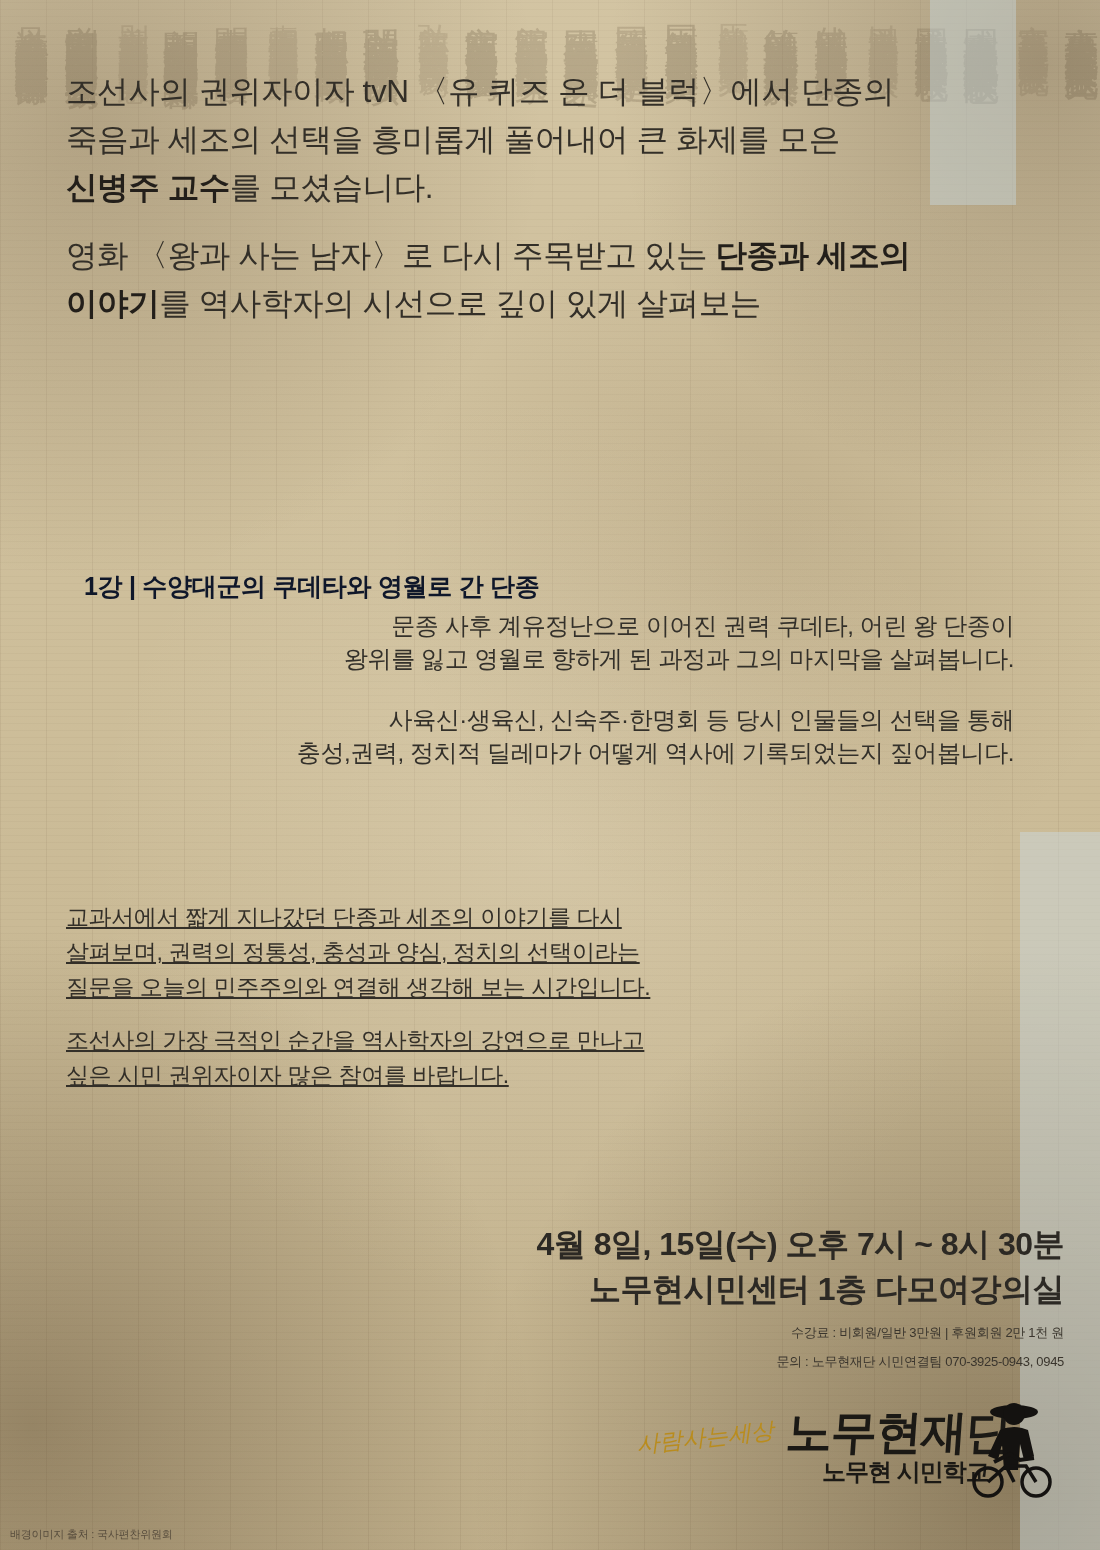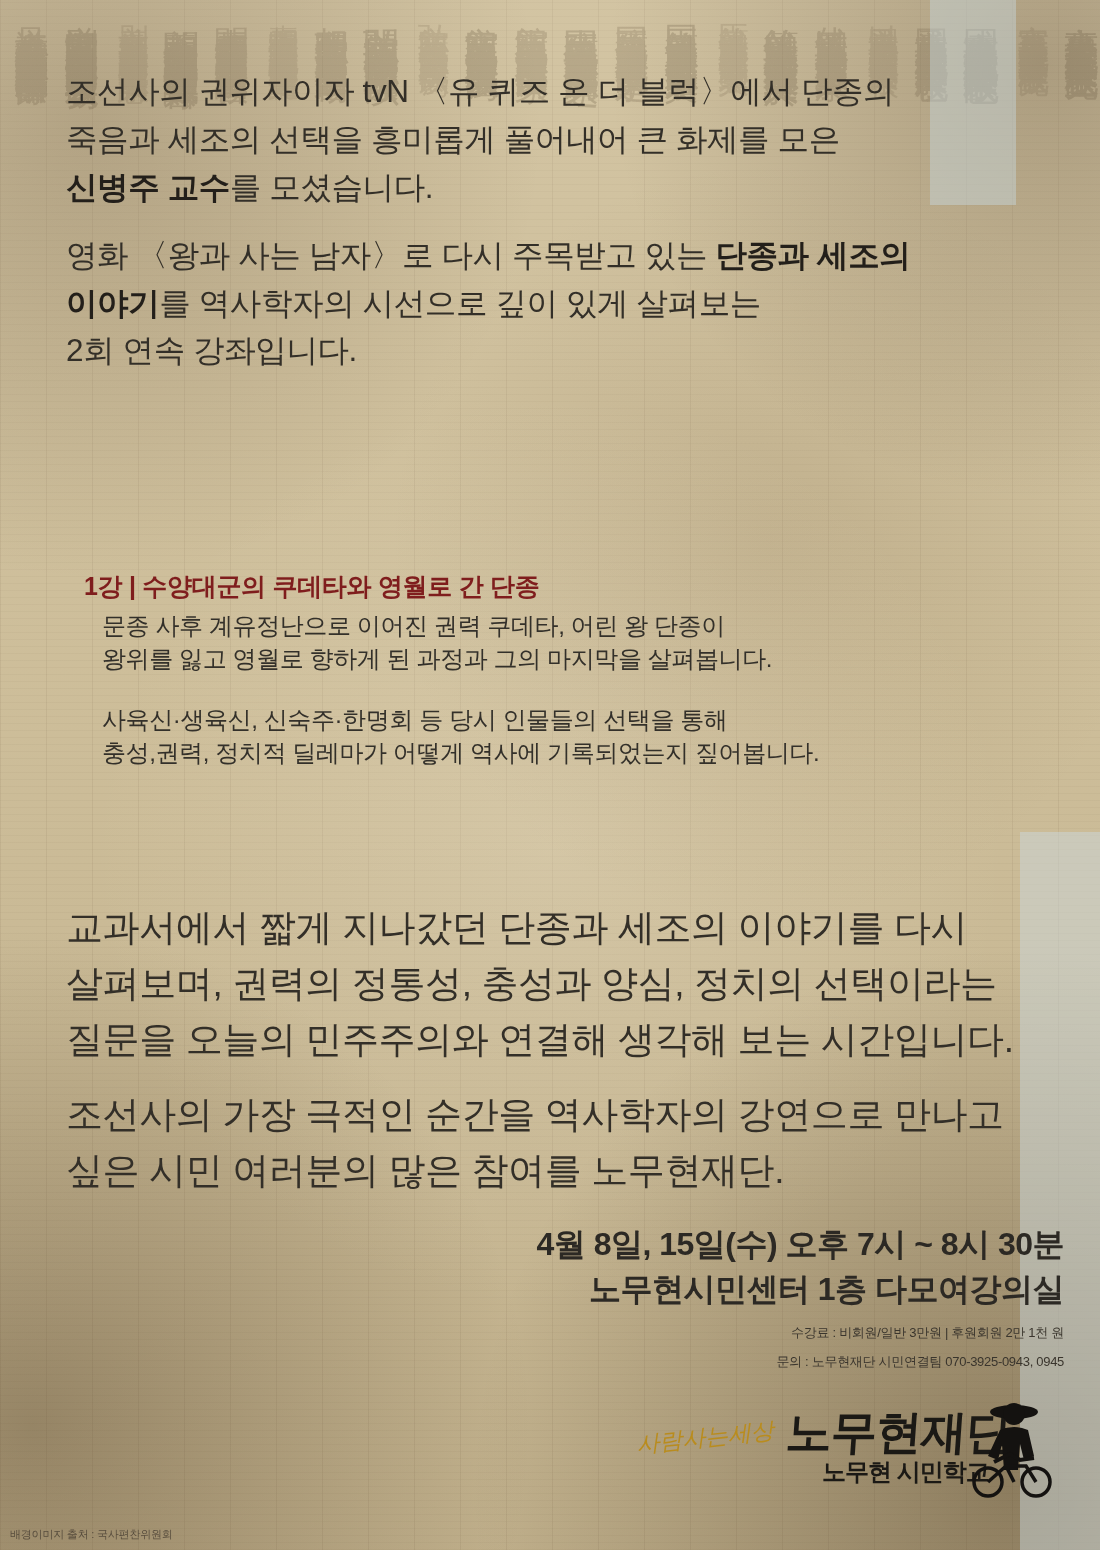--- a/index.html
+++ b/index.html
@@ -107,40 +107,40 @@
   .lectures {
     position: absolute;
     left: 84px;
     top: 570px;
     width: 930px;
   }
   .lecture { margin-bottom: 28px; }
   .lec-title {
     font-size: 25px;
     font-weight: 700;
-    color: #7f1d1d;
+    color: #0f172a;
     letter-spacing: -0.3px;
     margin-bottom: 6px;
   }
   .lec-desc {
     font-size: 24px;
     line-height: 1.38;
     color: #33302a;
     padding-left: 18px;
     letter-spacing: -0.4px;
   }
-  .lec-desc .line { display: block; }
+  .lec-desc .line { display: block; text-align: right; }
 
   .outro {
     position: absolute;
     left: 66px;
     top: 900px;
     width: 980px;
   }
-  .outro .para { font-size: 37px; margin-bottom: 18px; }
+  .outro .para { font-size: 23px; margin-bottom: 18px; text-decoration: underline; }
 
   
   .event {
     position: absolute;
     right: 36px;
     top: 1222px;
     width: 700px;
     text-align: right;
   }
   .event-when {
@@ -251,21 +251,20 @@
 
     <div class="intro" id="intro-block">
         <div class="para">
           <span class="line"><span>조선사의 권위자이자 tvN </span><span>〈유 퀴즈 온 더 블럭〉</span><span>에서 단종의</span></span>
           <span class="line"><span>죽음과 세조의 선택을 흥미롭게 풀어내어 큰 화제를 모은</span></span>
           <span class="line"><b>신병주 교수</b><span>를 모셨습니다.</span></span>
         </div>
         <div class="para">
           <span class="line"><span>영화 〈왕과 사는 남자〉로 다시 주목받고 있는 </span><b>단종과 세조의</b></span>
           <span class="line"><b>이야기</b><span>를 역사학자의 시선으로 깊이 있게 살펴보는</span></span>
-          <span class="line"><span>2회 연속 강좌입니다.</span></span>
         </div>
         <div class="para">
         </div>
       </div>
 
     <div class="lectures" id="lectures-block">
         <div class="lecture">
           <div class="lec-title">1강 | 수양대군의 쿠데타와 영월로 간 단종</div>
           <div class="lec-desc">
             <span class="line">문종 사후 계유정난으로 이어진 권력 쿠데타, 어린 왕 단종이</span>
@@ -281,21 +280,21 @@
       </div>
 
     <div class="outro" id="outro-block">
         <div class="para">
           <span class="line"><span>교과서에서 짧게 지나갔던 단종과 세조의 이야기를  다시</span></span>
           <span class="line"><span>살펴보며, 권력의 정통성, 충성과 양심, 정치의 선택이라는</span></span>
           <span class="line"><span>질문을 오늘의 민주주의와 연결해 생각해 보는 시간입니다.</span></span>
         </div>
         <div class="para">
           <span class="line"><span>조선사의 가장 극적인 순간을 역사학자의 강연으로 만나고</span></span>
-          <span class="line"><span>싶은 시민 여러분의 많은 참여를 노무현재단.</span></span>
+          <span class="line"><span>싶은 시민 권위자이자 많은 참여를 바랍니다.</span></span>
         </div>
       </div>
 
     <div class="event">
       <div class="event-when">4월 8일, 15일(수) 오후 7시 ~ 8시  30분</div>
       <div class="event-when">노무현시민센터 1층 다모여강의실</div>
       <div class="event-meta">수강료 : 비회원/일반 3만원 | 후원회원 2만 1천 원</div>
       <div class="event-meta">문의 : 노무현재단 시민연결팀 070-3925-0943, 0945</div>
     </div>
 

